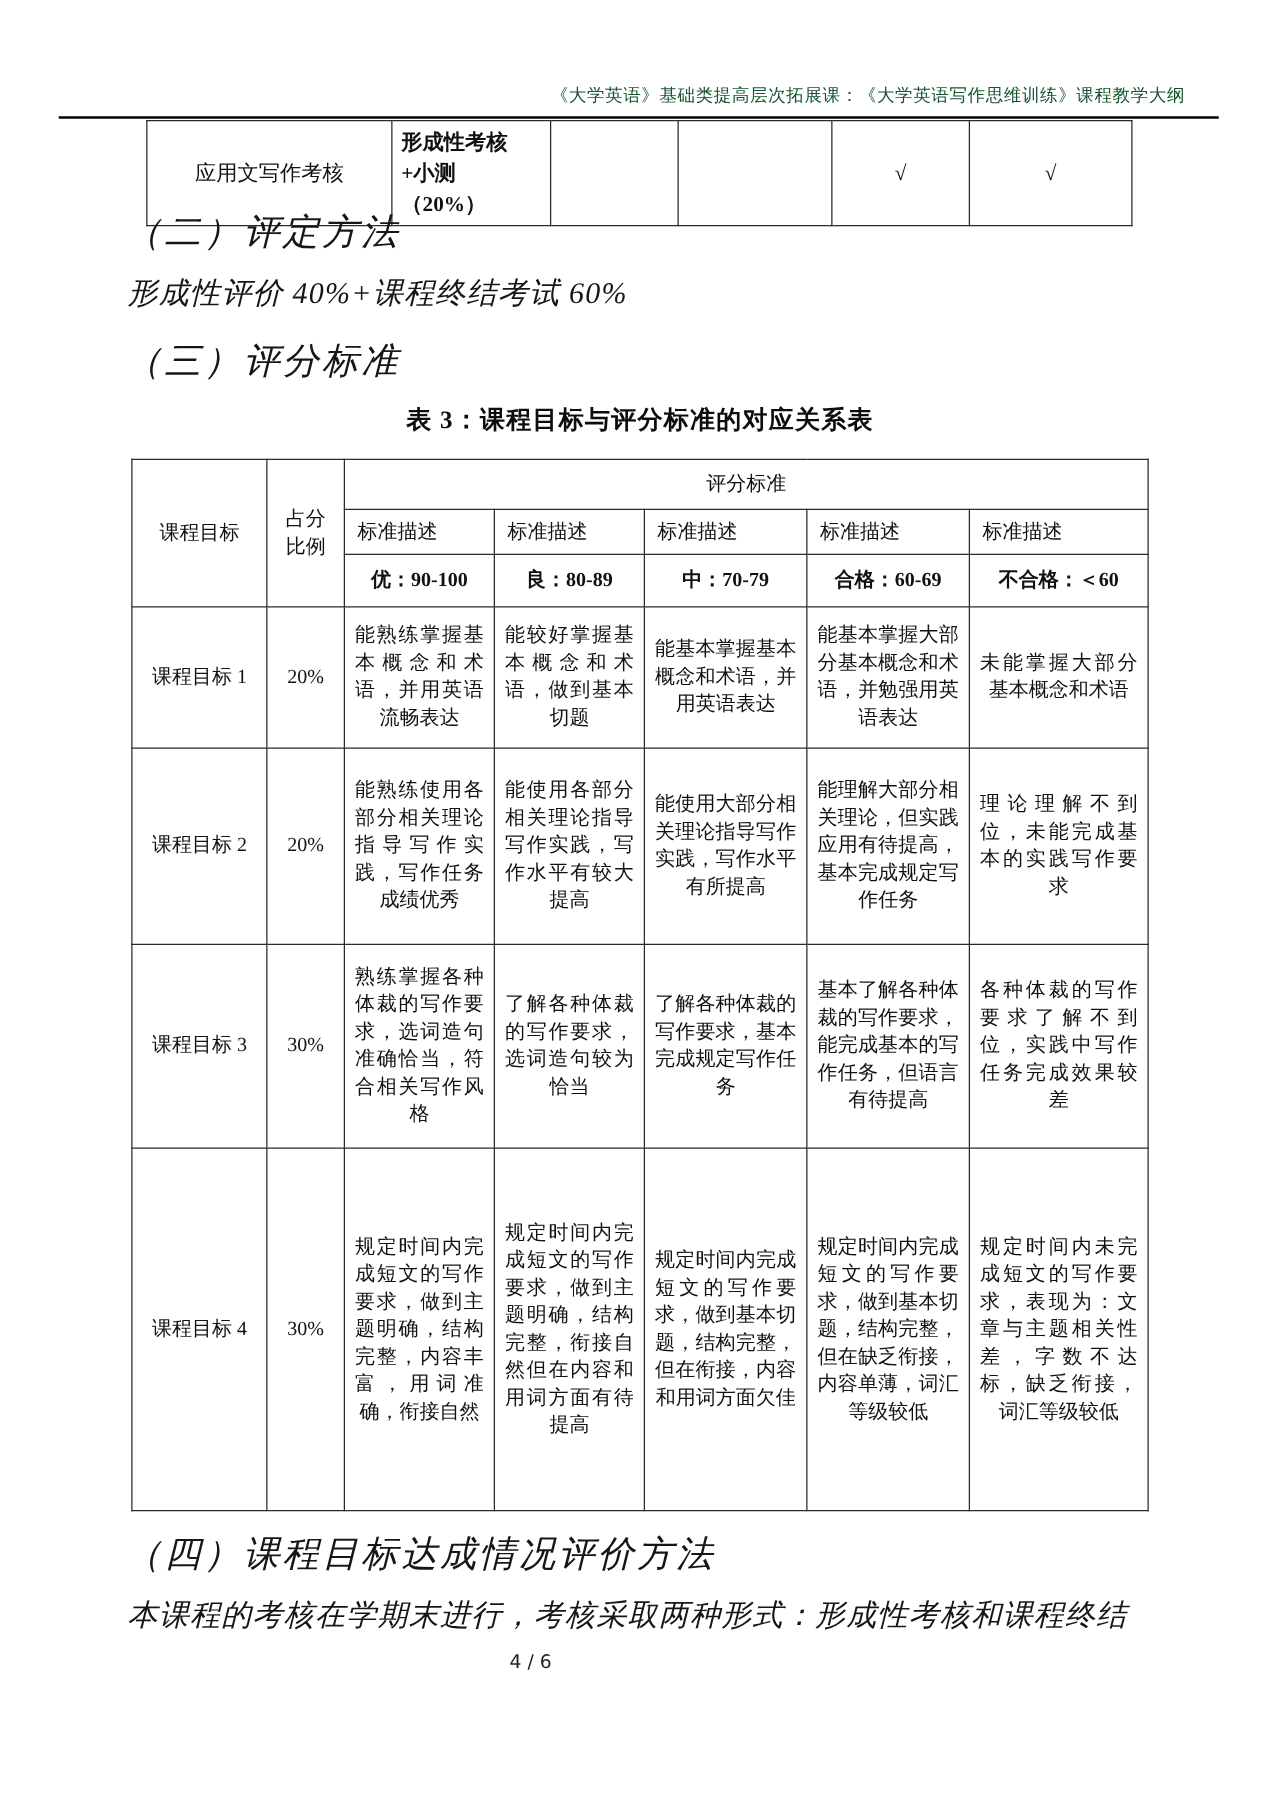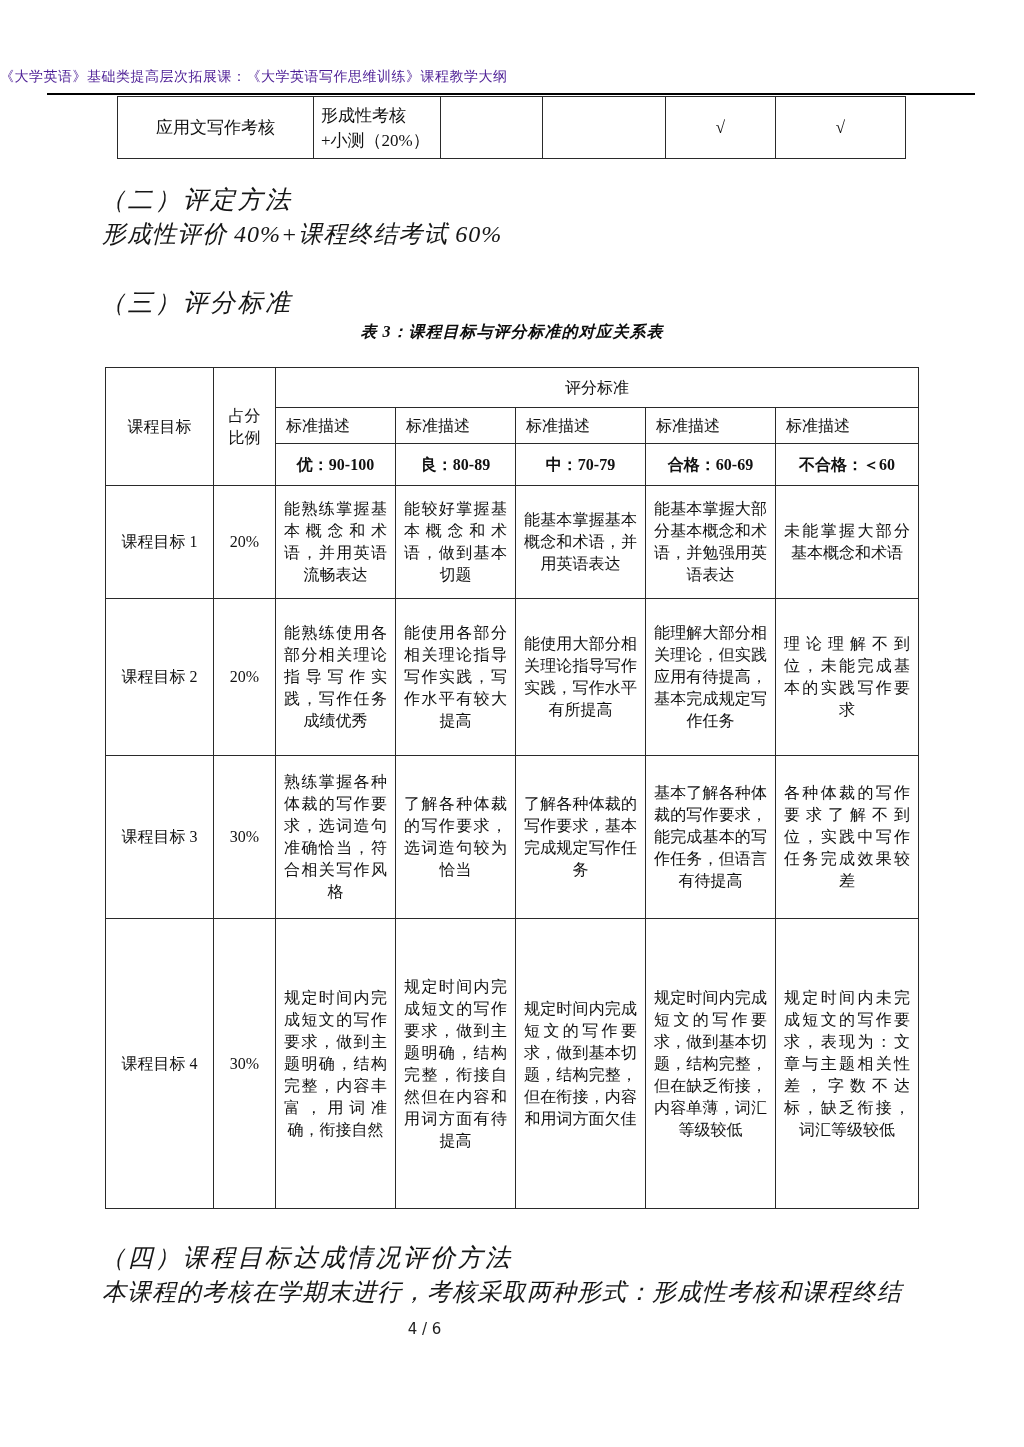--- a/index.html
+++ b/index.html
@@ -11,23 +11,23 @@
     background: #ffffff;
     color: #111111;
     font-family: "Liberation Serif", "DejaVu Serif", serif;
     overflow: hidden;
   }
 
   
   .header-title {
     position: absolute;
     top: 68px; left: 0; width: 948px;
-    text-align: left;
+    text-align: right;
     font-size: 14px;
-    color: #4c1d95;
+    color: #14532d;
     letter-spacing: 0.5px;
   }
   .header-rule {
     position: absolute;
     top: 93px; left: 47px;
     width: 928px; height: 2px;
     background: #000;
   }
 
   table { border-collapse: collapse; table-layout: fixed; }
@@ -42,46 +42,45 @@
   
   .top-table {
     position: absolute;
     top: 96px; left: 117px;
     width: 788px;
     font-size: 17px;
     line-height: 25px;
   }
   .top-table tr { height: 62px; }
   .top-table td { text-align: center; }
-  .top-table td.tt-form { text-align: left; padding-left: 7px; }
+  .top-table td.tt-form { text-align: left; padding-left: 7px; font-weight: bold; }
 
   
   .kai {
     position: absolute;
     font-style: italic;
     color: #161616;
     white-space: nowrap;
   }
-  .h-sec { left: 100px; font-size: 25px; letter-spacing: 2.5px; margin-top: 17px; }
+  .h-sec { left: 100px; font-size: 29px; letter-spacing: 2.5px; }
   .b-line { left: 102px; font-size: 24px; letter-spacing: 1px; }
   .h2 { top: 166px; }
   .b2 { top: 218px; }
   .h3 { top: 269px; }
   .h4 { top: 1224px; }
   .b4 { top: 1276px; }
 
   .tbl-title {
     position: absolute;
     top: 322px; left: 0; width: 1024px;
     text-align: center;
     font-weight: bold;
-    font-size: 16px;
+    font-size: 20px;
     letter-spacing: 1px;
     color: #0d0d0d;
-    font-style: italic;
   }
 
   
   .main-table {
     position: absolute;
     top: 367px; left: 105px;
     width: 813px;
     font-size: 16px;
     line-height: 22px;
   }

